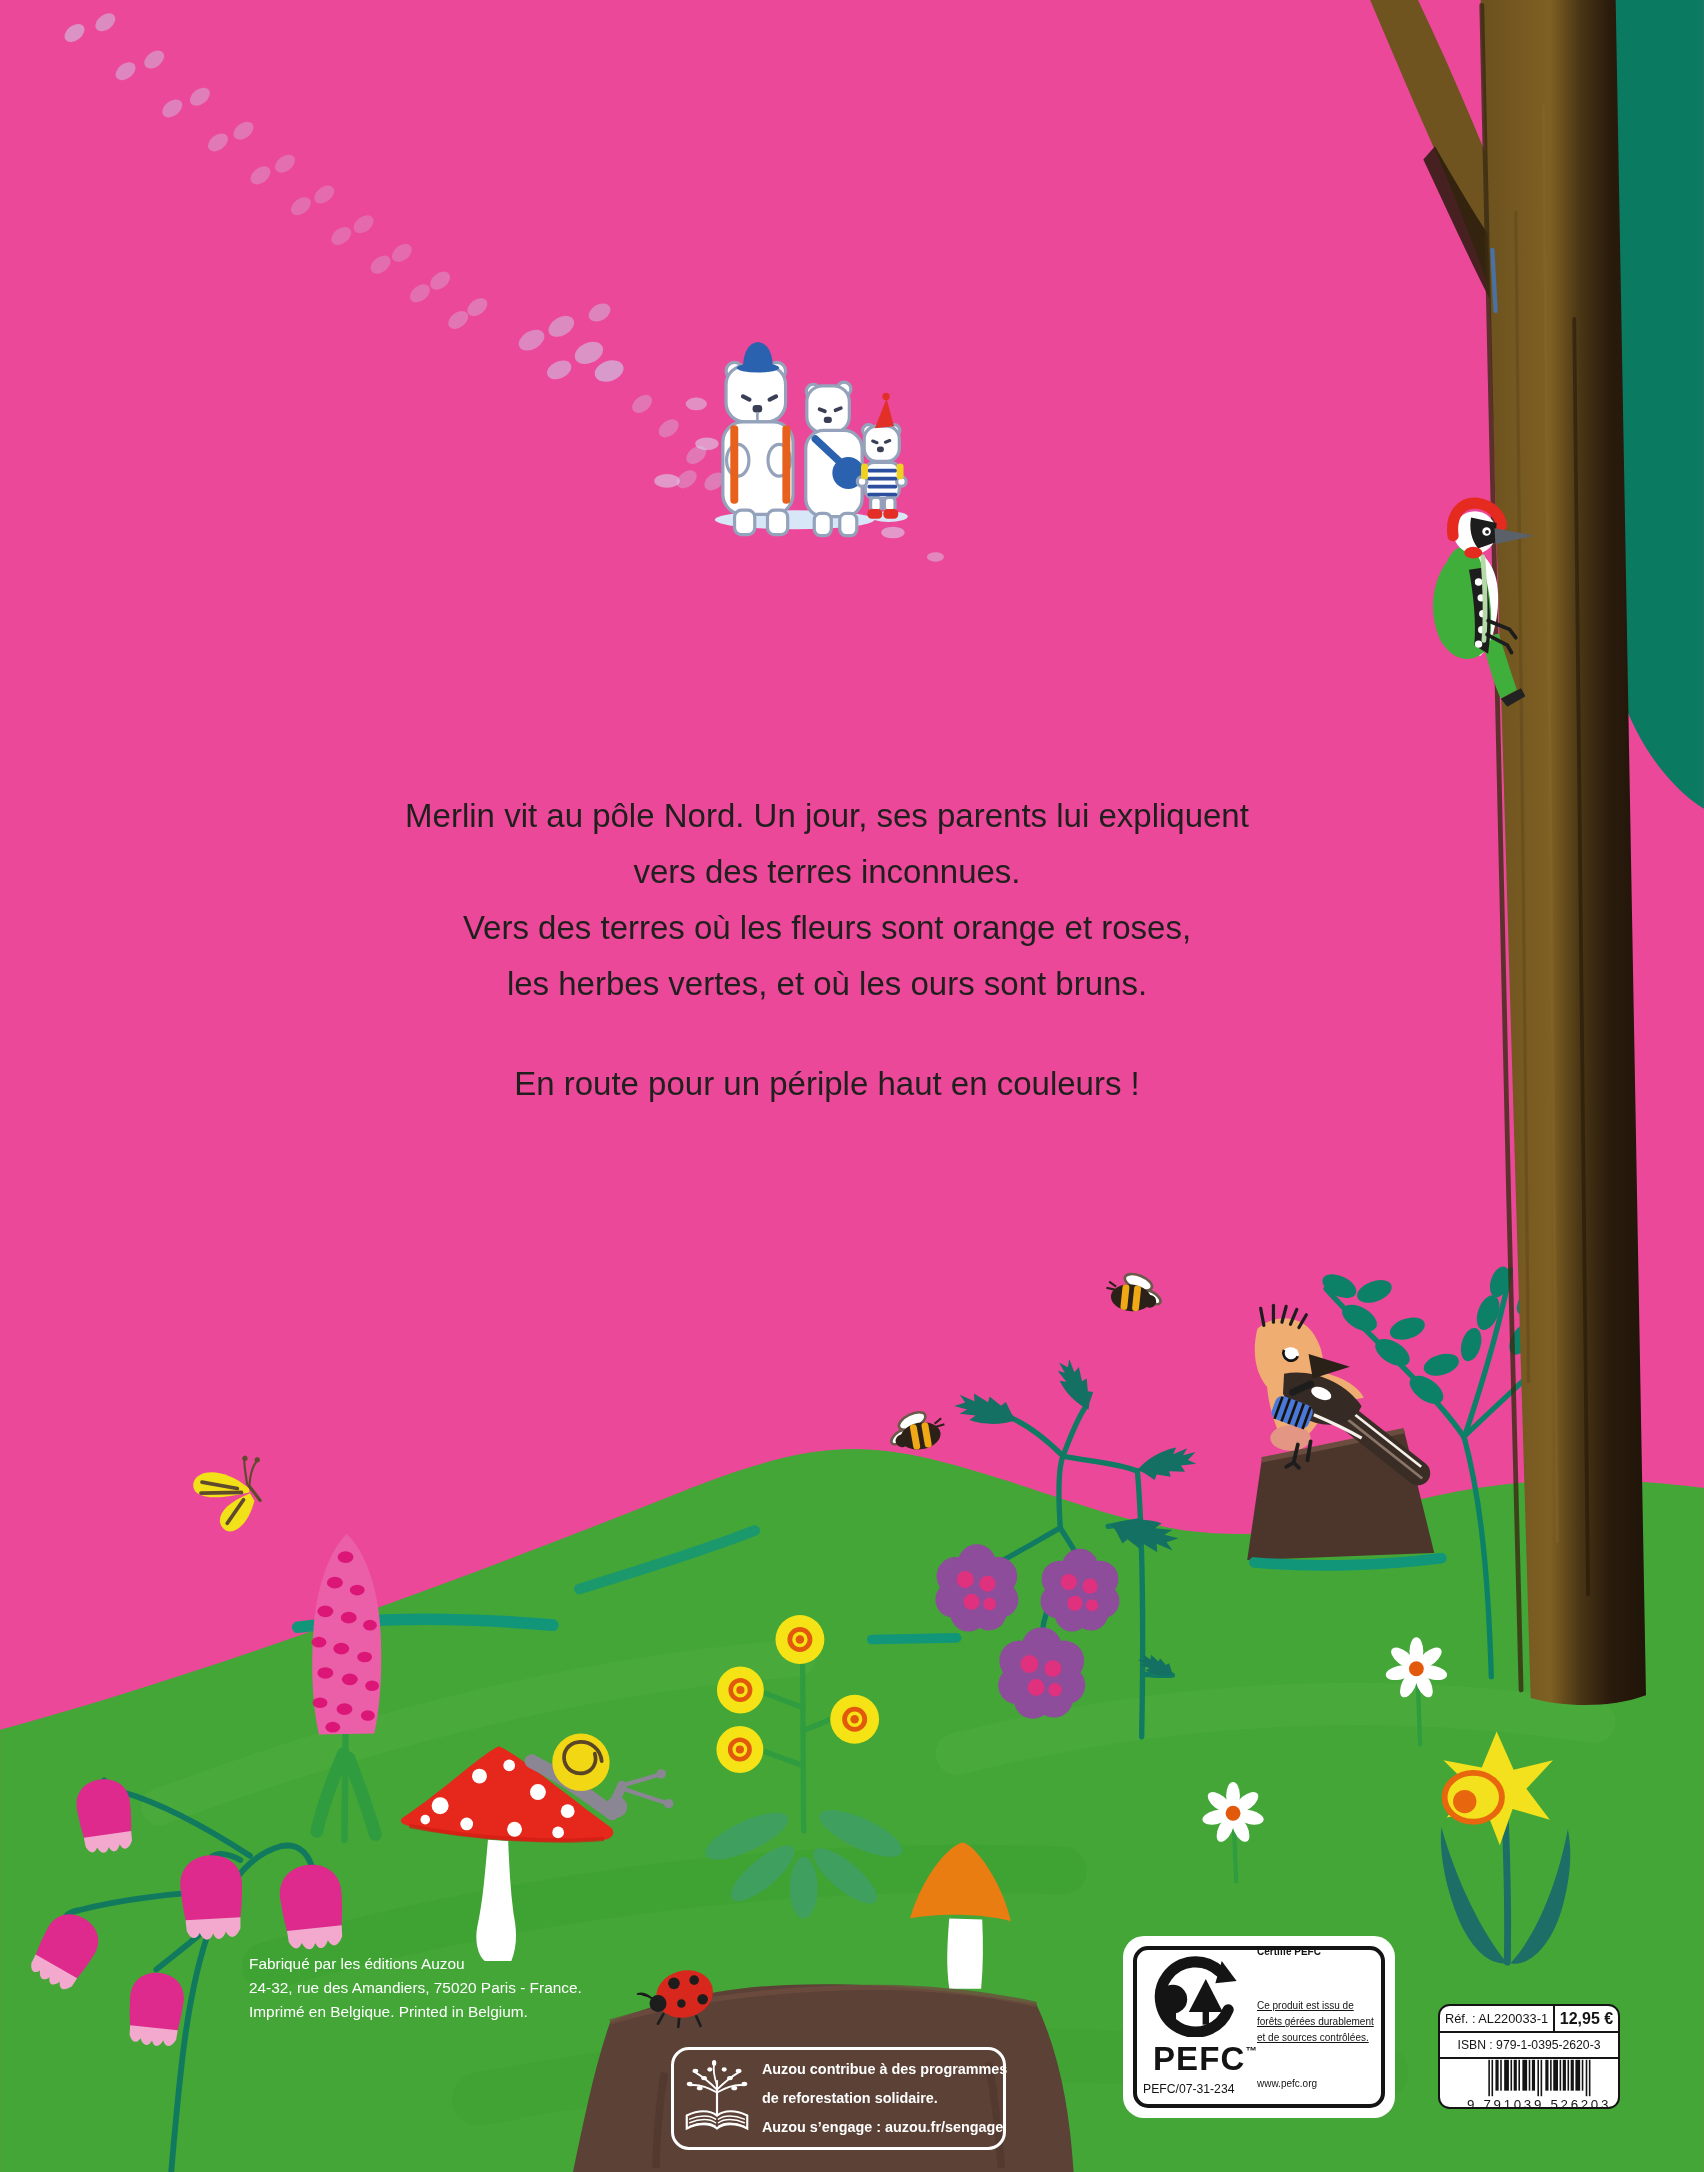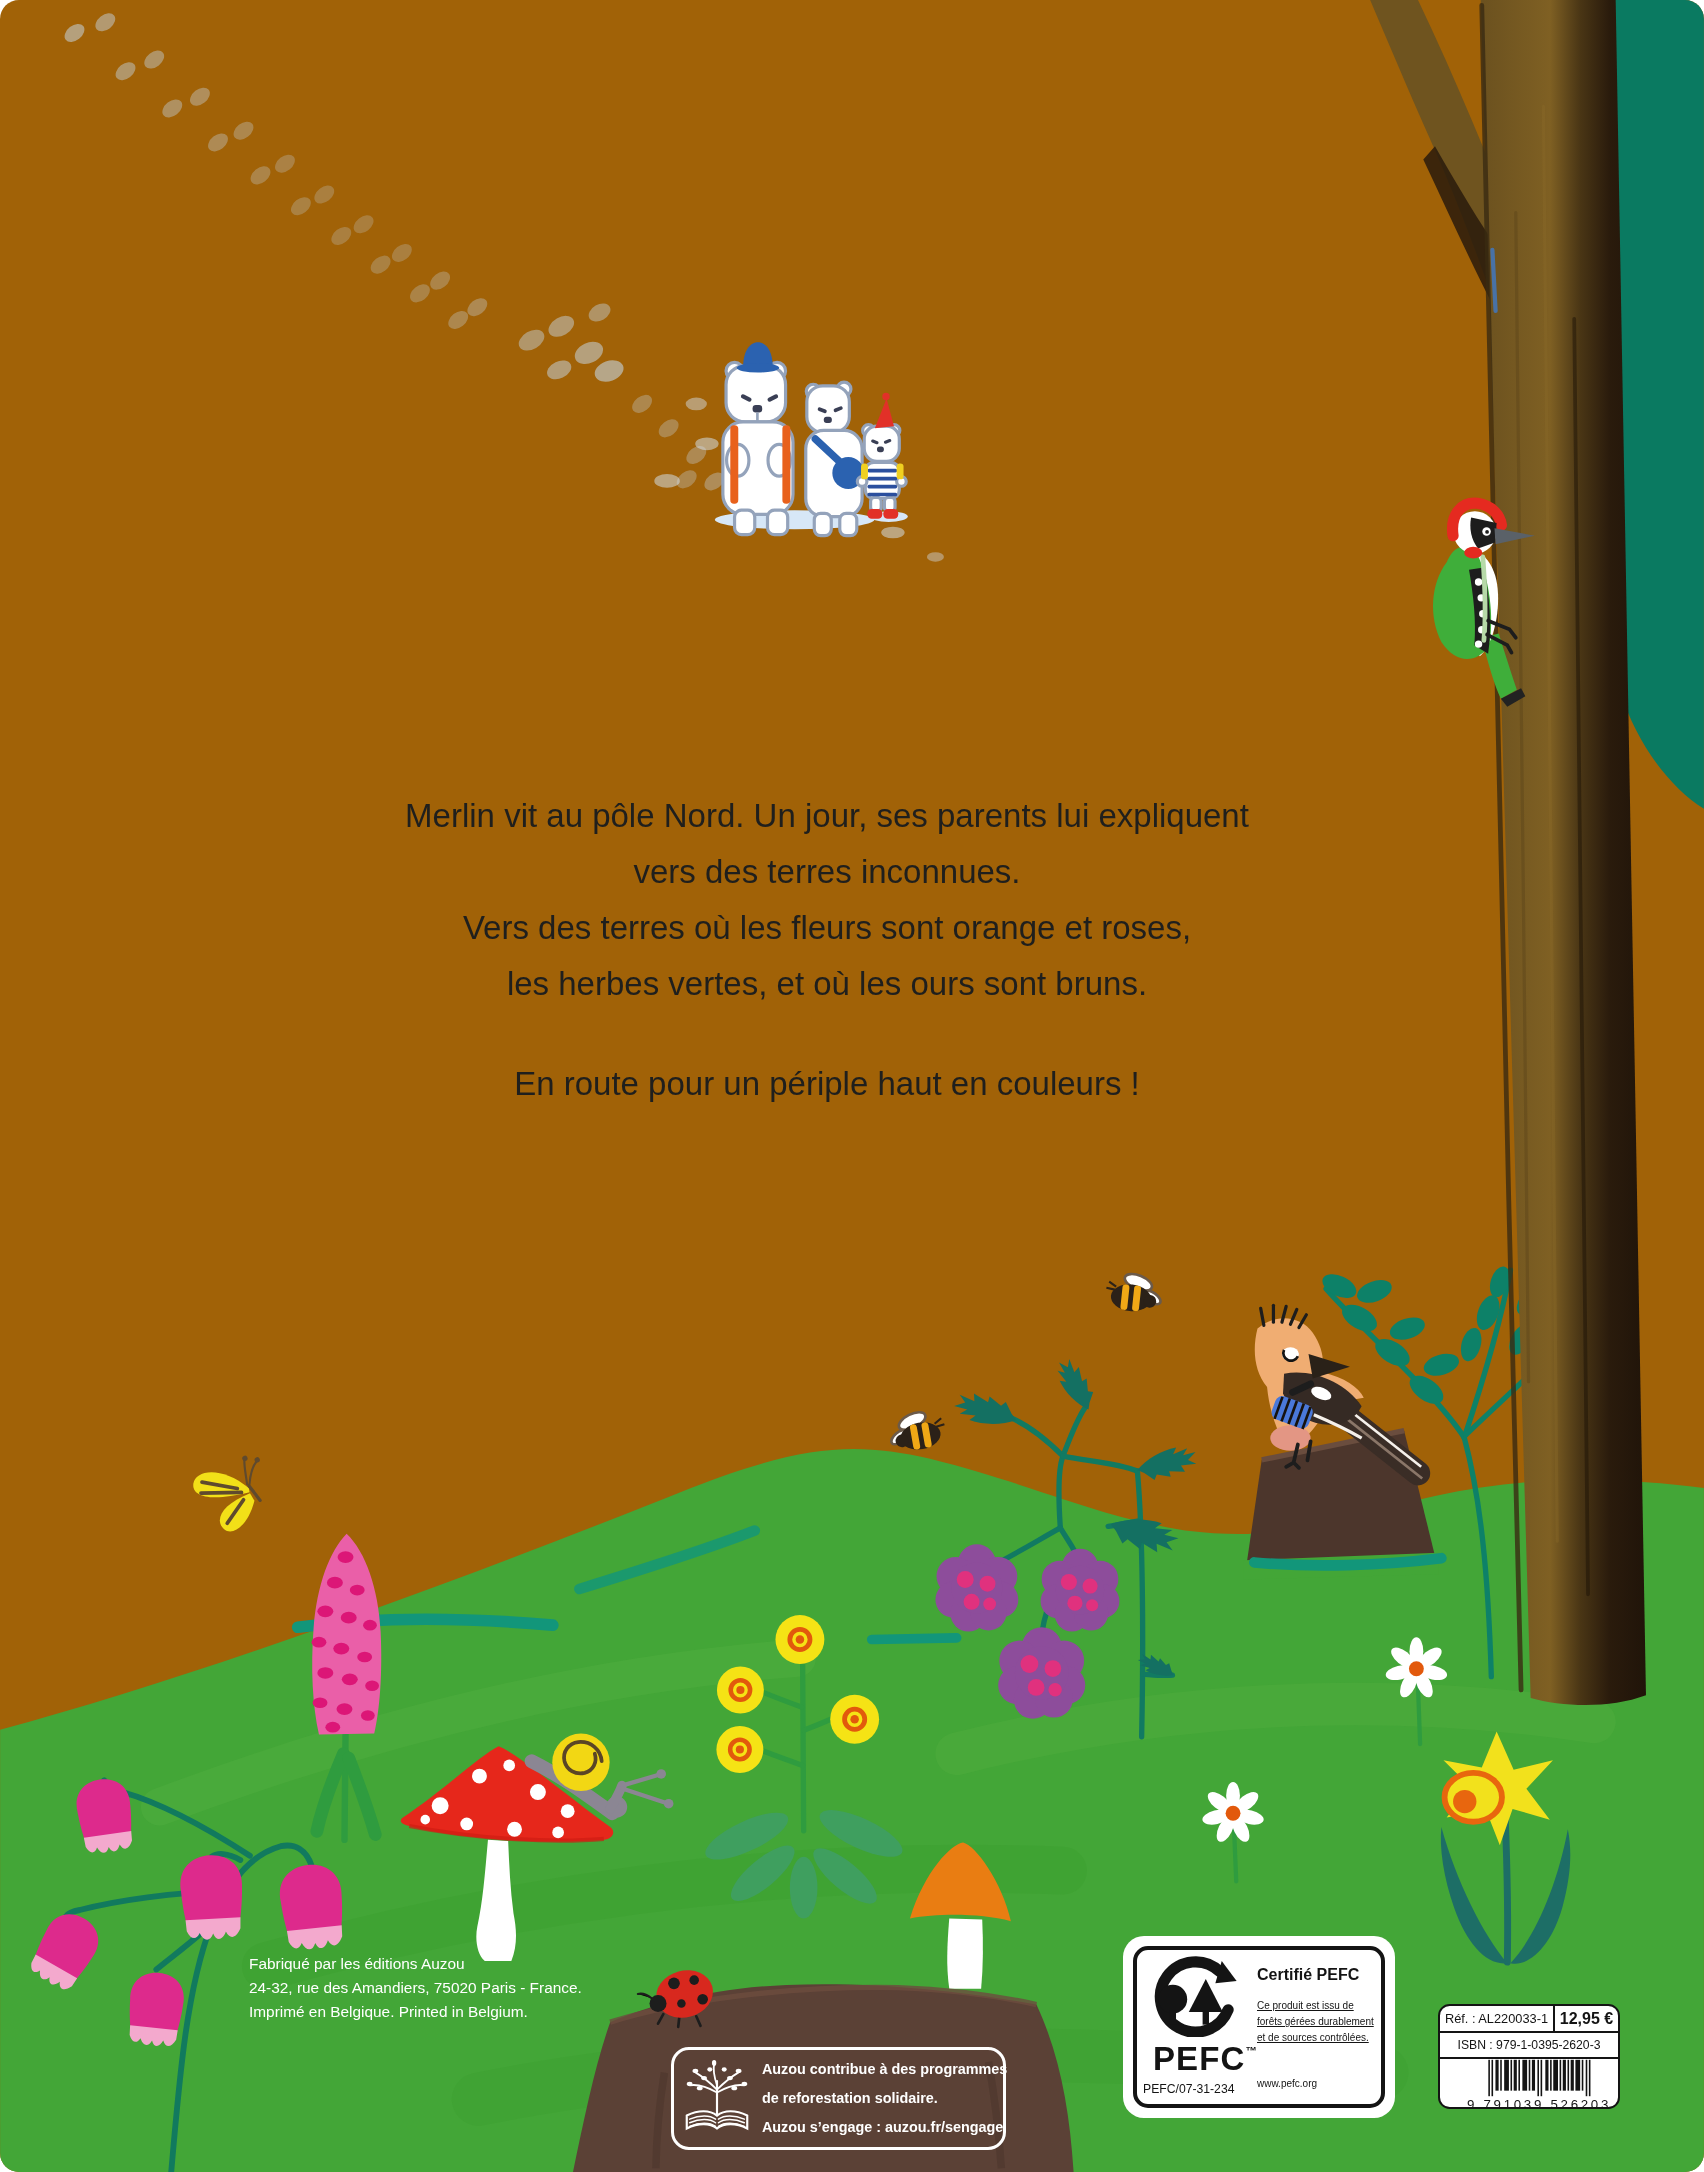--- a/index.html
+++ b/index.html
@@ -1,17 +1,17 @@
 <!DOCTYPE html>
 <html style="font-size:8.5px"><head>
 <meta charset="utf-8">
 <style>
   html,body{margin:0;padding:0;background:#fff;}
-  .page{position:relative;width:1704px;height:2172px;background:#a16207;overflow:hidden;
-        font-family:"Liberation Sans",sans-serif;border-radius:19px;}
+  .page{position:relative;width:1704px;height:2172px;background:#ec4899;overflow:hidden;
+        font-family:"Liberation Sans",sans-serif;}
   .art{position:absolute;left:0;top:0;width:1704px;height:2172px;}
 
   
   .blurb{position:absolute;left:189px;top:788px;width:1276px;text-align:center;
          color:#1f1f1d;font-size:33px;line-height:56px;font-weight:400;letter-spacing:0;}
   .blurb p{margin:0;}
   .blurb p.gap{margin-top:44px;}
 
   
   .imprint{position:absolute;left:249px;top:1952px;color:#ffffff;font-size:15.4px;line-height:24px;}
@@ -28,21 +28,21 @@
   
   .pefc{position:absolute;left:1123px;top:1936px;width:272px;height:182px;background:#ffffff;
         border-radius:21px;}
   .pefc .inner{position:absolute;left:9.6px;top:9.6px;right:9.6px;bottom:9.6px;
         border:4.8px solid #141414;border-radius:15px;}
   .pefc .plogo{position:absolute;left:19px;top:20px;width:101px;height:81px;}
   .pefc .wordmark{position:absolute;left:30px;top:104px;color:#141414;font-weight:700;
         font-size:33px;letter-spacing:1.1px;}
   .pefc .wordmark sup{font-size:11.7px;vertical-align:15px;letter-spacing:0;}
   .pefc .license{position:absolute;left:20px;top:146px;color:#141414;font-size:12.2px;}
-  .pefc .ptitle{position:absolute;left:134px;top:30px;color:#141414;font-weight:700;font-size:16px;}
+  .pefc .ptitle{position:absolute;left:134px;top:10px;color:#141414;font-weight:700;font-size:10px;}
   .pefc .pbody{position:absolute;left:134px;top:62px;color:#141414;font-size:10px;line-height:16px;text-decoration:underline;}
   .pefc .pbody p{margin:0;}
   .pefc .purl{position:absolute;left:134px;top:142px;color:#141414;font-size:10px;}
 
   
   .pricebox{position:absolute;left:1438px;top:2004px;width:182px;height:105px;background:#ffffff;
         border:2.1px solid #141414;border-radius:11.7px;box-sizing:border-box;overflow:hidden;
         color:#141414;}
   .pricebox .row1{display:flex;height:25px;border-bottom:2.1px solid #141414;align-items:center;}
   .pricebox .ref{flex:1;text-align:center;font-size:12.8px;}

